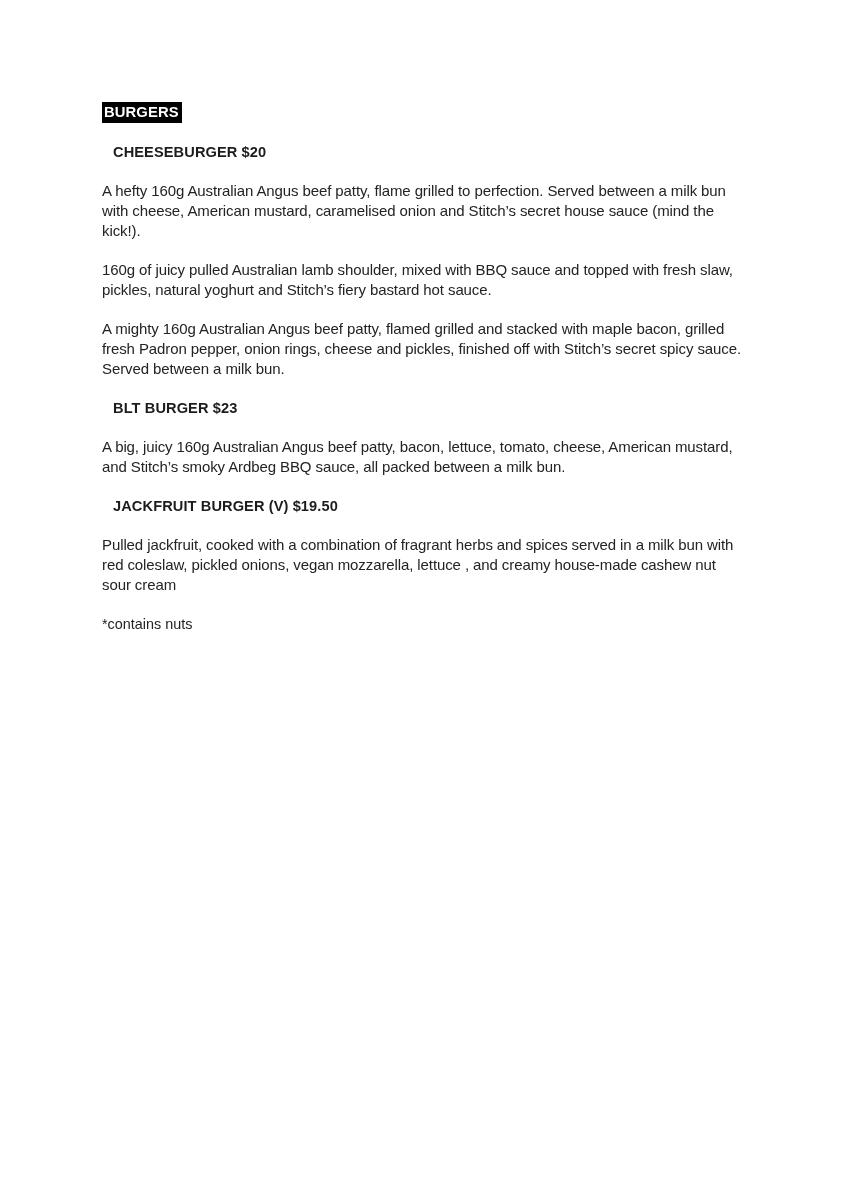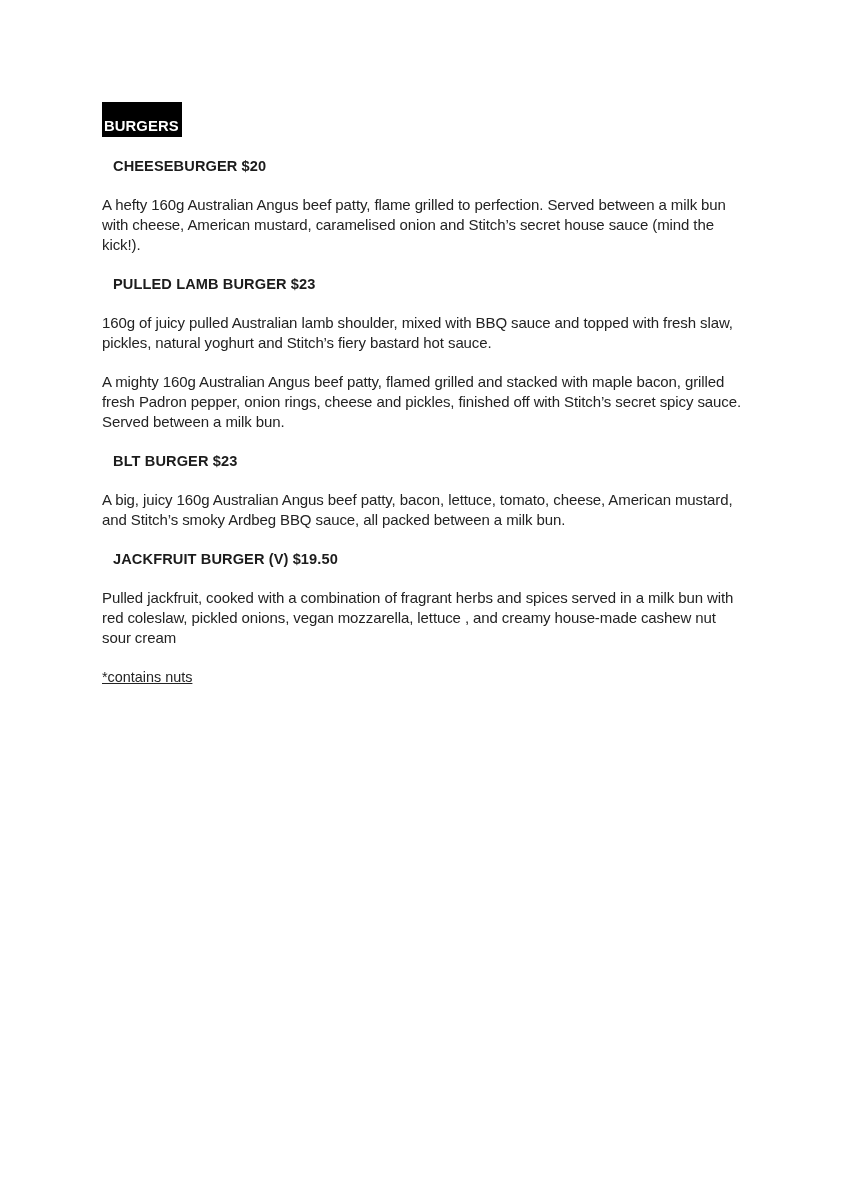--- a/index.html
+++ b/index.html
@@ -27,21 +27,21 @@
   .section-header-row {
     margin: 0 0 19px 0;
   }
   .section-header {
     display: inline-block;
     background: #000000;
     color: #ffffff;
     font-weight: 700;
     font-size: 14.8px;
     line-height: 19px;
-    padding: 15px 3px 1px 2px;
+    padding: 1px 3px 1px 2px;
     letter-spacing: 0.1px;
   }
   .item-title {
     font-weight: 700;
     font-size: 14.6px;
     line-height: 20px;
     margin: 0 0 19px 11px;
     color: #1c1c1c;
     letter-spacing: 0.1px;
   }
@@ -52,40 +52,38 @@
     margin: 0 0 19px 0;
     color: #232323;
     letter-spacing: -0.1px;
   }
   .footnote {
     font-weight: 400;
     font-size: 14.4px;
     line-height: 20px;
     margin: 11px 0 0 0;
     color: #232323;
-    text-decoration: underline;
   }
 </style>
 </head>
 <body>
 
 <div class="page">
   <div class="content">
 
     <div class="section-header-row">
       <span class="section-header">BURGERS</span>
     </div>
 
     <div>
       <p class="item-title">CHEESEBURGER $20</p>
       <p class="item-desc">A hefty 160g Australian Angus beef patty, flame grilled to perfection. Served between a milk bun with cheese, American mustard, caramelised onion and Stitch’s secret house sauce (mind the kick!).</p>
     </div>
 
     <div>
-      <p class="item-title">PULLED LAMB BURGER $23</p>
       <p class="item-desc">160g of juicy pulled Australian lamb shoulder, mixed with BBQ sauce and topped with fresh slaw, pickles, natural yoghurt and Stitch’s fiery bastard hot sauce.</p>
     </div>
 
 
     <div>
       <p class="item-desc">A mighty 160g Australian Angus beef patty, flamed grilled and stacked with maple bacon, grilled fresh Padron pepper, onion rings, cheese and pickles, finished off with Stitch’s secret spicy sauce. Served between a milk bun.</p>
     </div>
 
 
     <div>

